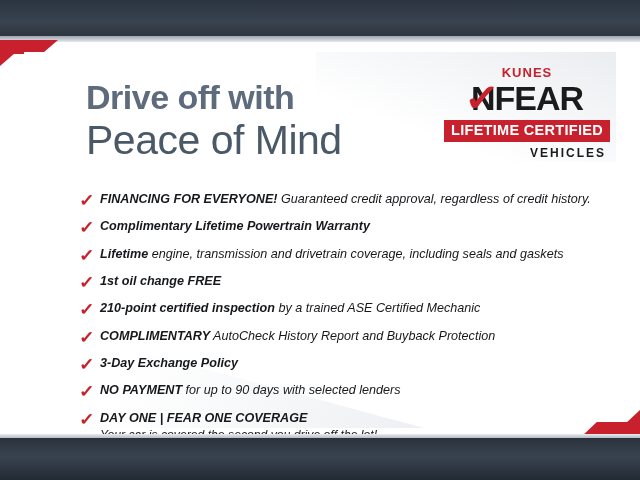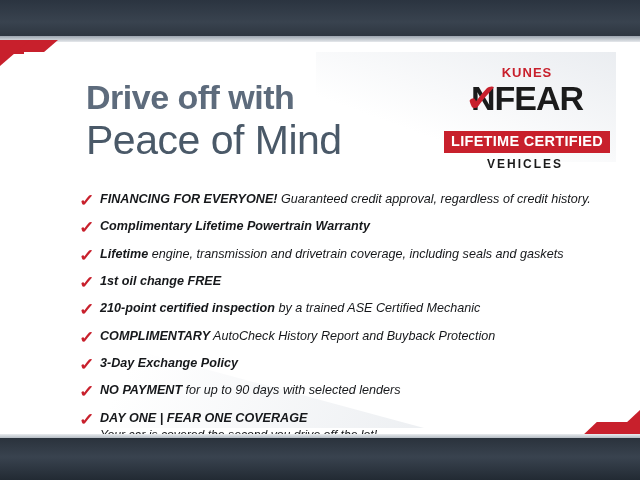--- a/index.html
+++ b/index.html
@@ -143,36 +143,36 @@
   }
   .badge .nofear .check {
     position: absolute;
     left: 22px; top: -2px;
     color: #c8202c;
     font-size: 38px;
     font-weight: 800;
     transform: scaleX(1.15);
   }
   .badge .lifetime {
-    margin-top: 12px;
+    margin-top: 1px;
     background: #c8202c;
     color: #ffffff;
     font-size: 14.5px;
     font-weight: 800;
     letter-spacing: 0.3px;
     padding: 3px 4px 4px 4px;
     line-height: 1;
   }
   .badge .vehicles {
     margin-top: 4px;
     font-size: 12px;
     font-weight: 800;
     color: #1b1b1b;
     letter-spacing: 2px;
-    text-align: center;
+    text-align: right;
     padding-right: 4px;
   }
   
   .list {
     position: absolute;
     left: 56px; top: 140px;
     width: 520px;
   }
   .row {
     display: flex;

